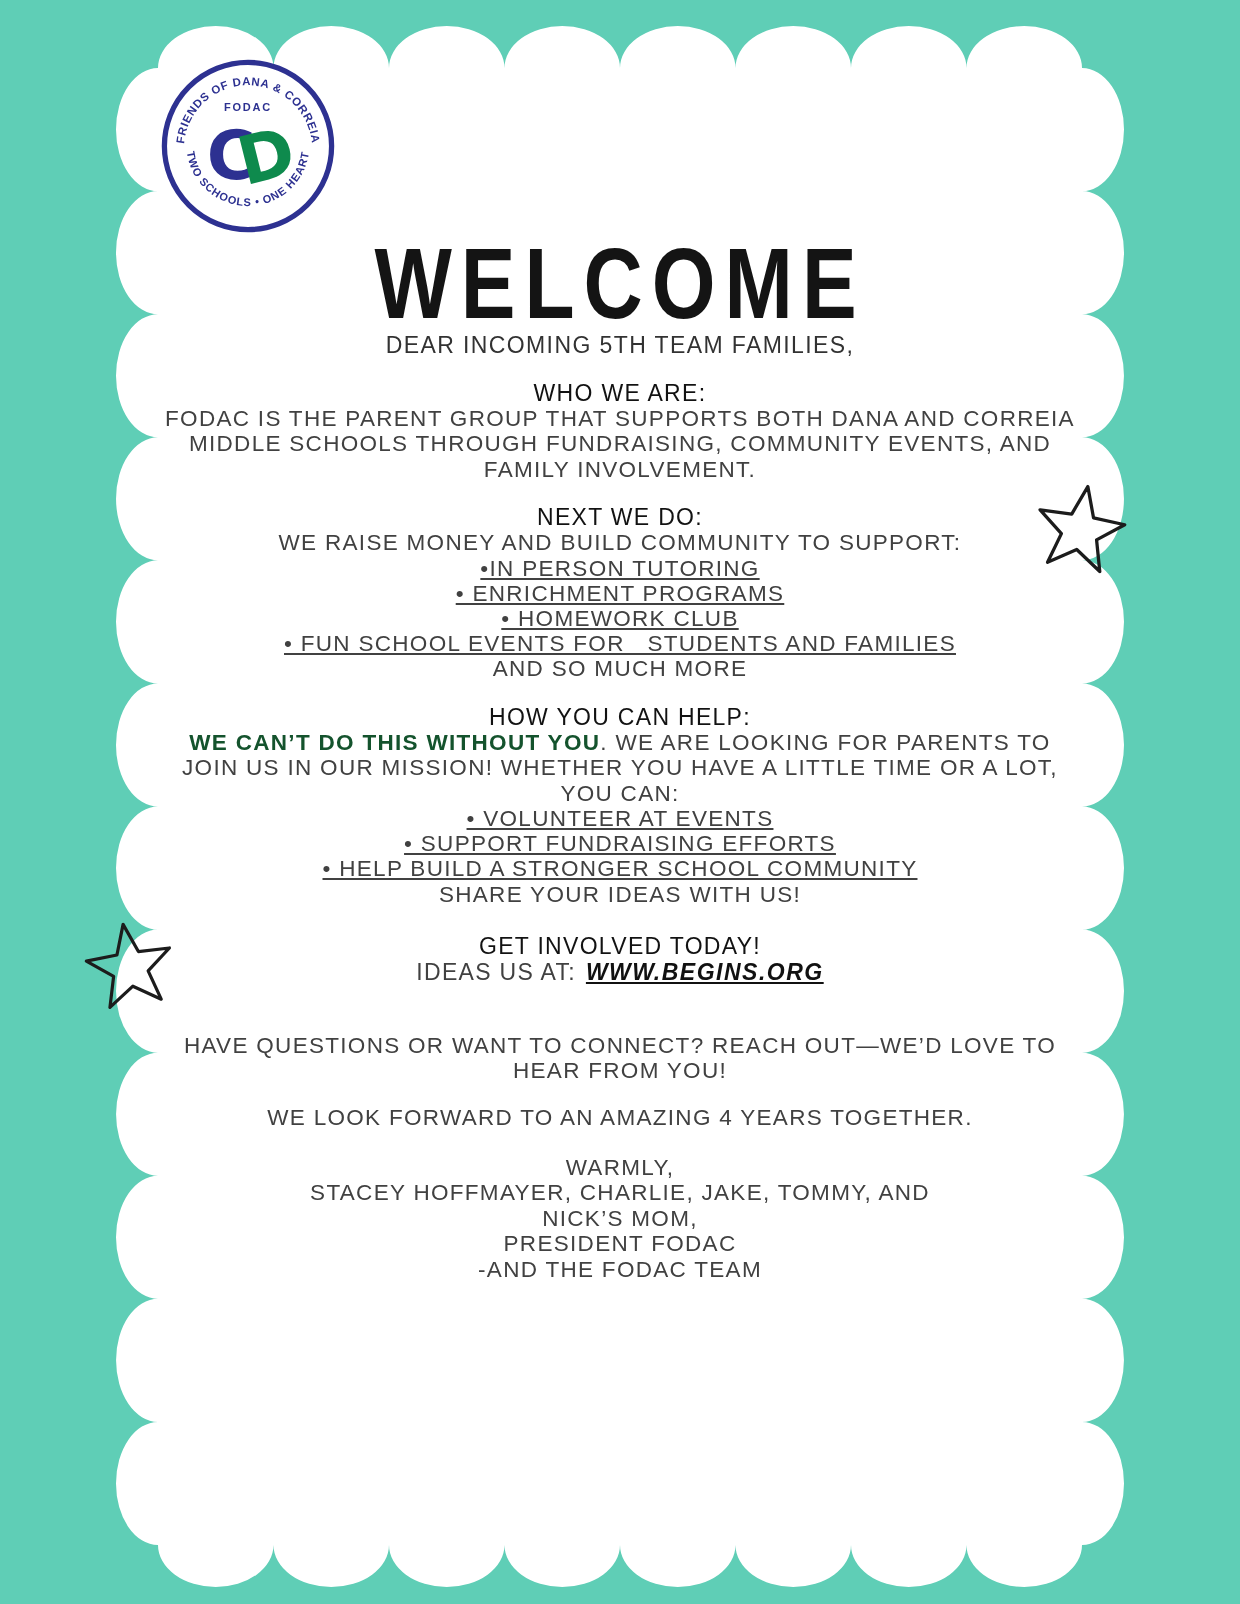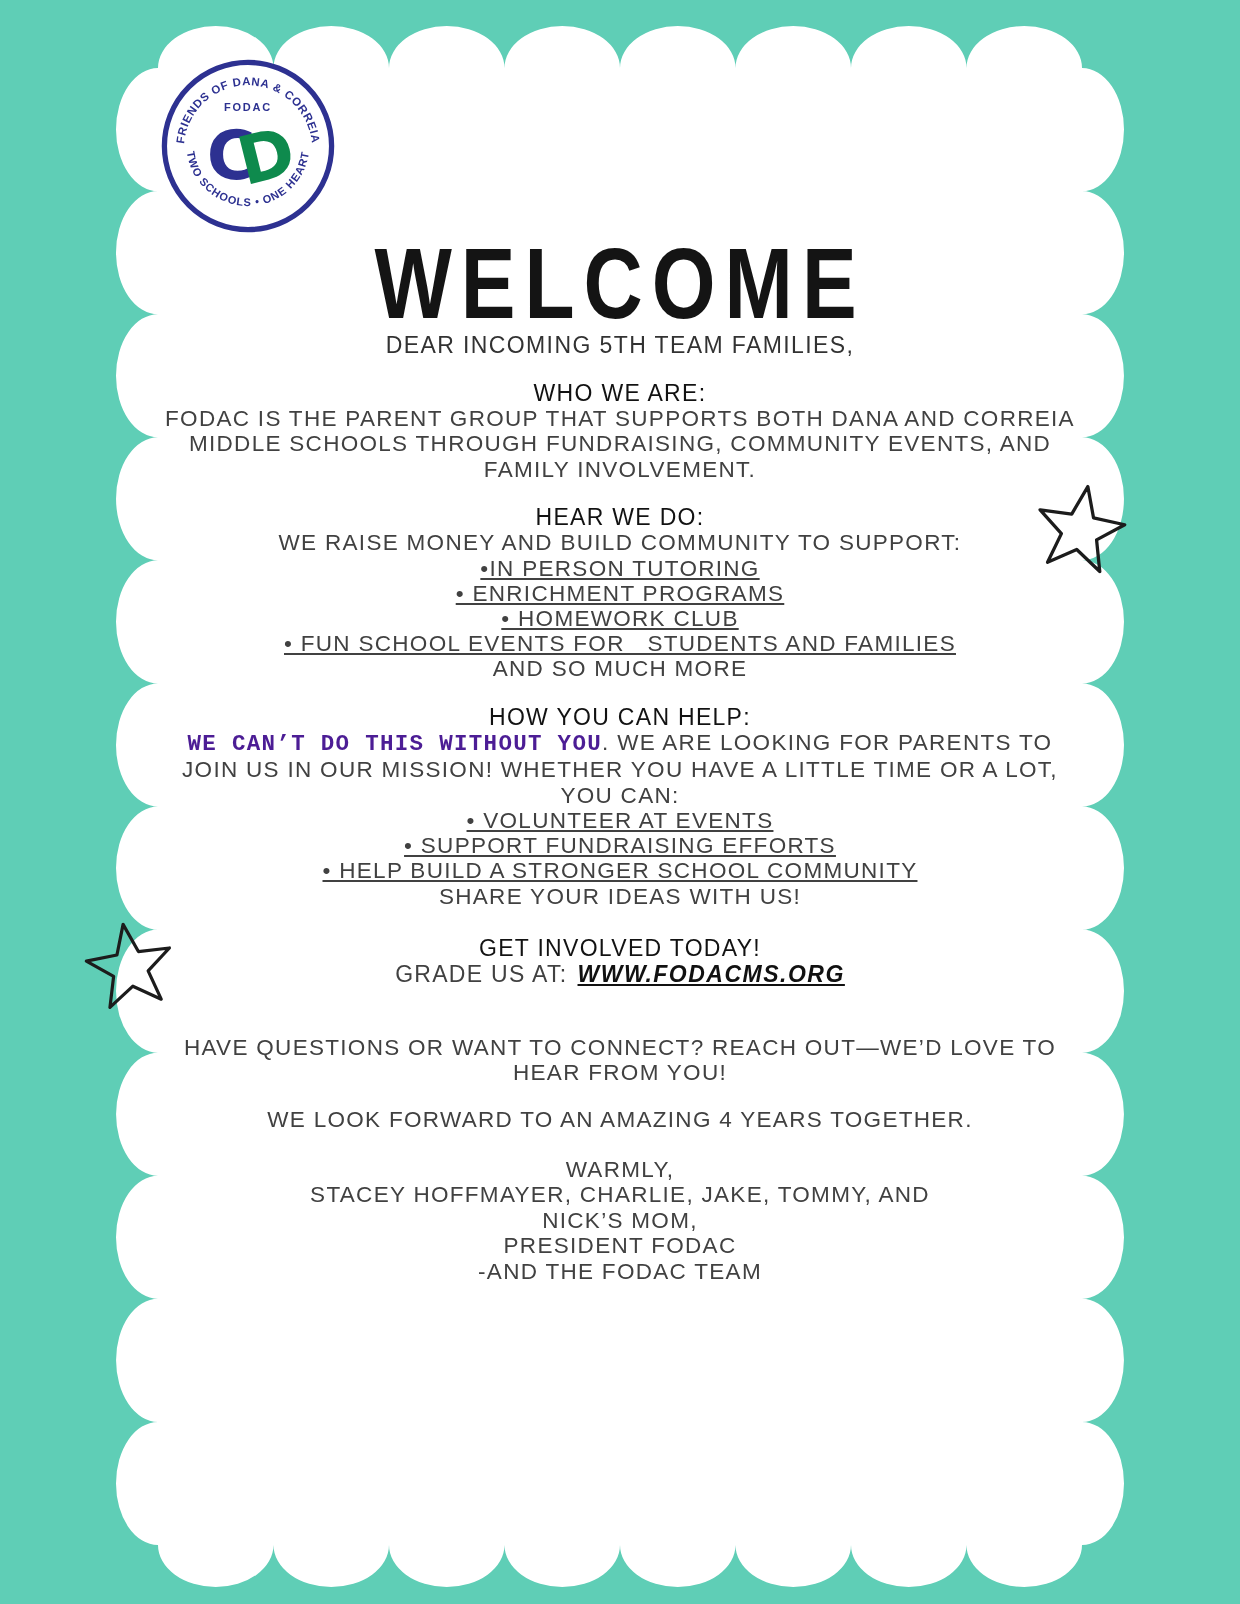--- a/index.html
+++ b/index.html
@@ -46,21 +46,21 @@
     margin-top: 22px !important;
     font-size: 23px; font-weight: 400; letter-spacing: 1.3px;
     color: #121212; line-height: 1.13;
   }
   .intro { margin-top: 20px !important; }
   .mt-lg { margin-top: 46px !important; text-align: center; }
   .mt-md { margin-top: 26px !important; }
   .mt-sm { margin-top: 22px !important; }
   .mt-sig { margin-top: 24px !important; }
 
-  strong, .bold { font-weight: 700; color: #4c1d95; font-family: Liberation Mono, monospace; }
+  strong, .bold { font-weight: 700; color: #14532d; }
 
   .visit-line { font-size: 23px; letter-spacing: 1.3px; line-height: 1.2; color: #414141; }
   .visit-label { margin-right: 10px; }
   .website {
     font-weight: 800; font-style: italic; text-decoration: underline;
     color: #111111; cursor: pointer; letter-spacing: 1.5px;
   }
   .tagline { font-weight: 700; color: #121212; }
 </style>
 </head>
@@ -111,37 +111,37 @@
       </svg>
     </div>
 
     <h1 class="title">WELCOME</h1>
     <p class="salutation">DEAR INCOMING 5TH TEAM FAMILIES,</p>
 
 
     <h2 class="section-heading">WHO WE ARE:</h2>
     <p class="body-text">FODAC IS THE PARENT GROUP THAT SUPPORTS BOTH DANA AND CORREIA MIDDLE SCHOOLS THROUGH FUNDRAISING, COMMUNITY EVENTS, AND FAMILY INVOLVEMENT.</p>
 
-    <h2 class="section-heading">HEAR WE DO:</h2>
+    <h2 class="section-heading">NEXT WE DO:</h2>
     <p class="body-text">WE RAISE MONEY AND BUILD COMMUNITY TO SUPPORT:</p>
     <div class="bullet-line">•IN PERSON TUTORING</div>
     <div class="bullet-line">• ENRICHMENT PROGRAMS</div>
     <div class="bullet-line">• HOMEWORK CLUB</div>
     <div class="bullet-line">• FUN SCHOOL EVENTS FOR   STUDENTS AND FAMILIES</div>
     <p class="body-text">AND SO MUCH MORE</p>
 
     <h2 class="section-heading">HOW YOU CAN HELP:</h2>
     <p class="body-text"><strong>WE CAN’T DO THIS WITHOUT YOU</strong><span>. WE ARE LOOKING FOR PARENTS TO JOIN US IN OUR MISSION! WHETHER YOU HAVE A LITTLE TIME OR A LOT, YOU CAN:</span></p>
     <div class="bullet-line">• VOLUNTEER AT EVENTS</div>
     <div class="bullet-line">• SUPPORT FUNDRAISING EFFORTS</div>
     <div class="bullet-line">• HELP BUILD A STRONGER SCHOOL COMMUNITY</div>
     <p class="body-text">SHARE YOUR IDEAS WITH US!</p>
 
     <h2 class="section-heading mt-md">GET INVOLVED TODAY!</h2>
-    <p class="visit-line"><span class="visit-label">GRADE US AT:</span><a class="website">WWW.FODACMS.ORG</a></p>
+    <p class="visit-line"><span class="visit-label">IDEAS US AT:</span><a class="website">WWW.BEGINS.ORG</a></p>
 
     <p class="body-text mt-lg">HAVE QUESTIONS OR WANT TO CONNECT? REACH OUT—WE’D LOVE TO HEAR FROM YOU!</p>
     <p class="body-text mt-sm">WE LOOK FORWARD TO AN AMAZING 4 YEARS TOGETHER.</p>
 
 
     <div class="mt-sig">
       <p class="body-text">WARMLY,</p>
       <p class="body-text">STACEY HOFFMAYER, CHARLIE, JAKE, TOMMY, AND</p>
       <p class="body-text">NICK’S MOM,</p>
       <p class="body-text">PRESIDENT FODAC</p>

